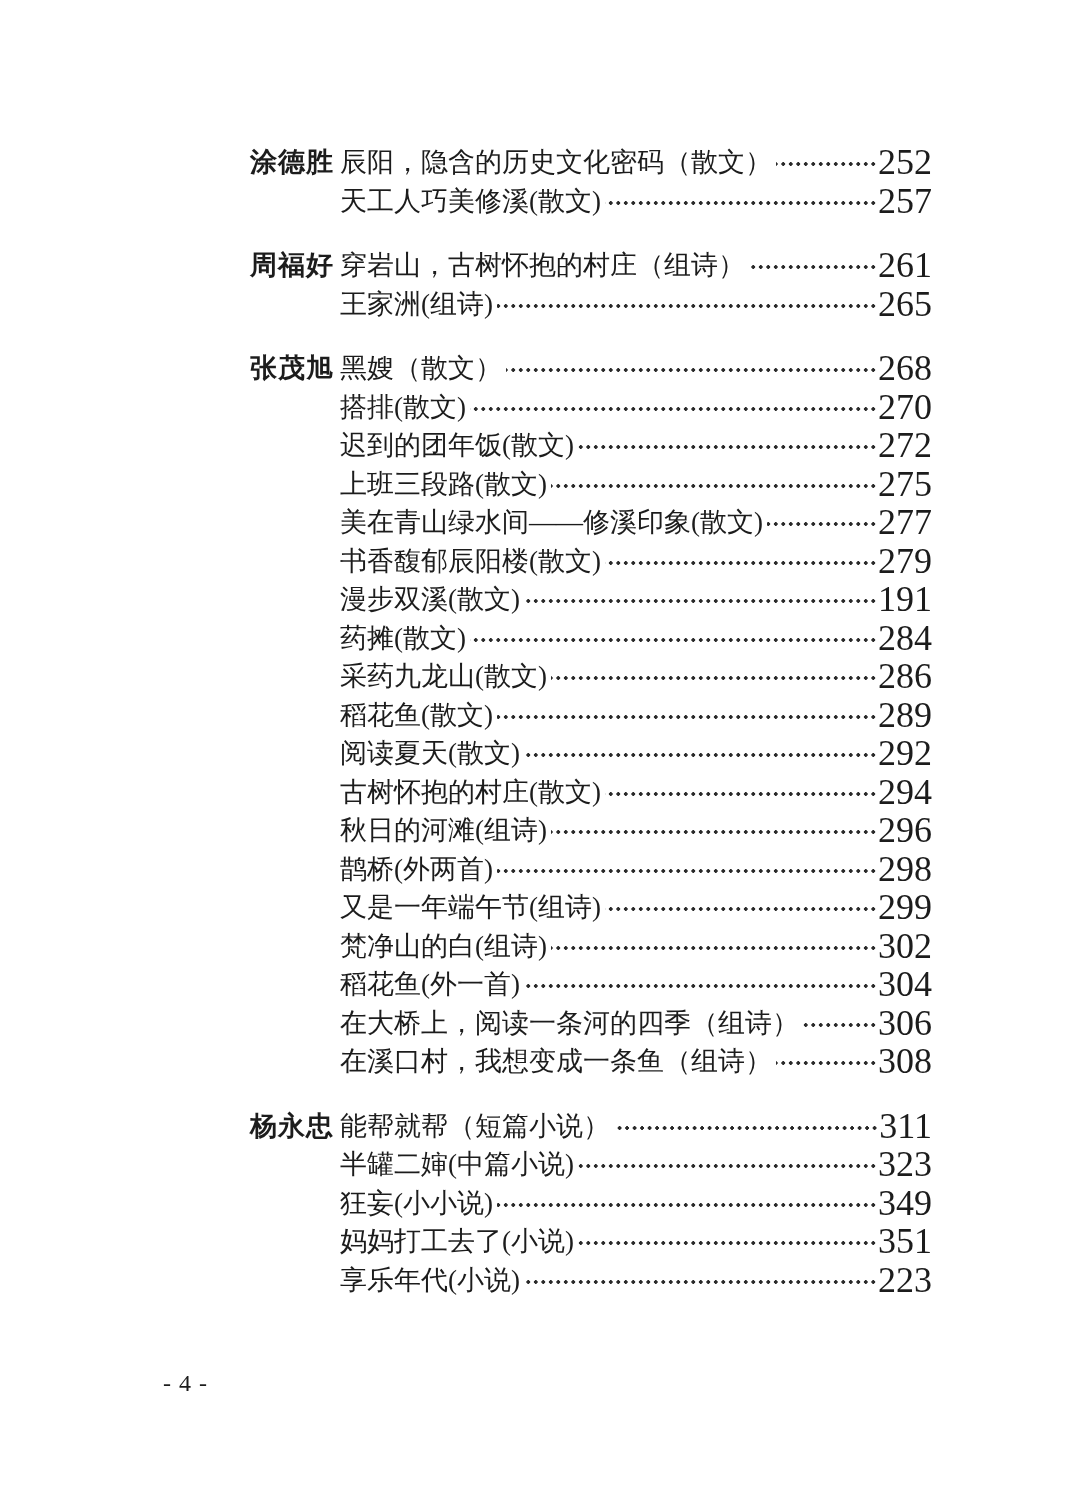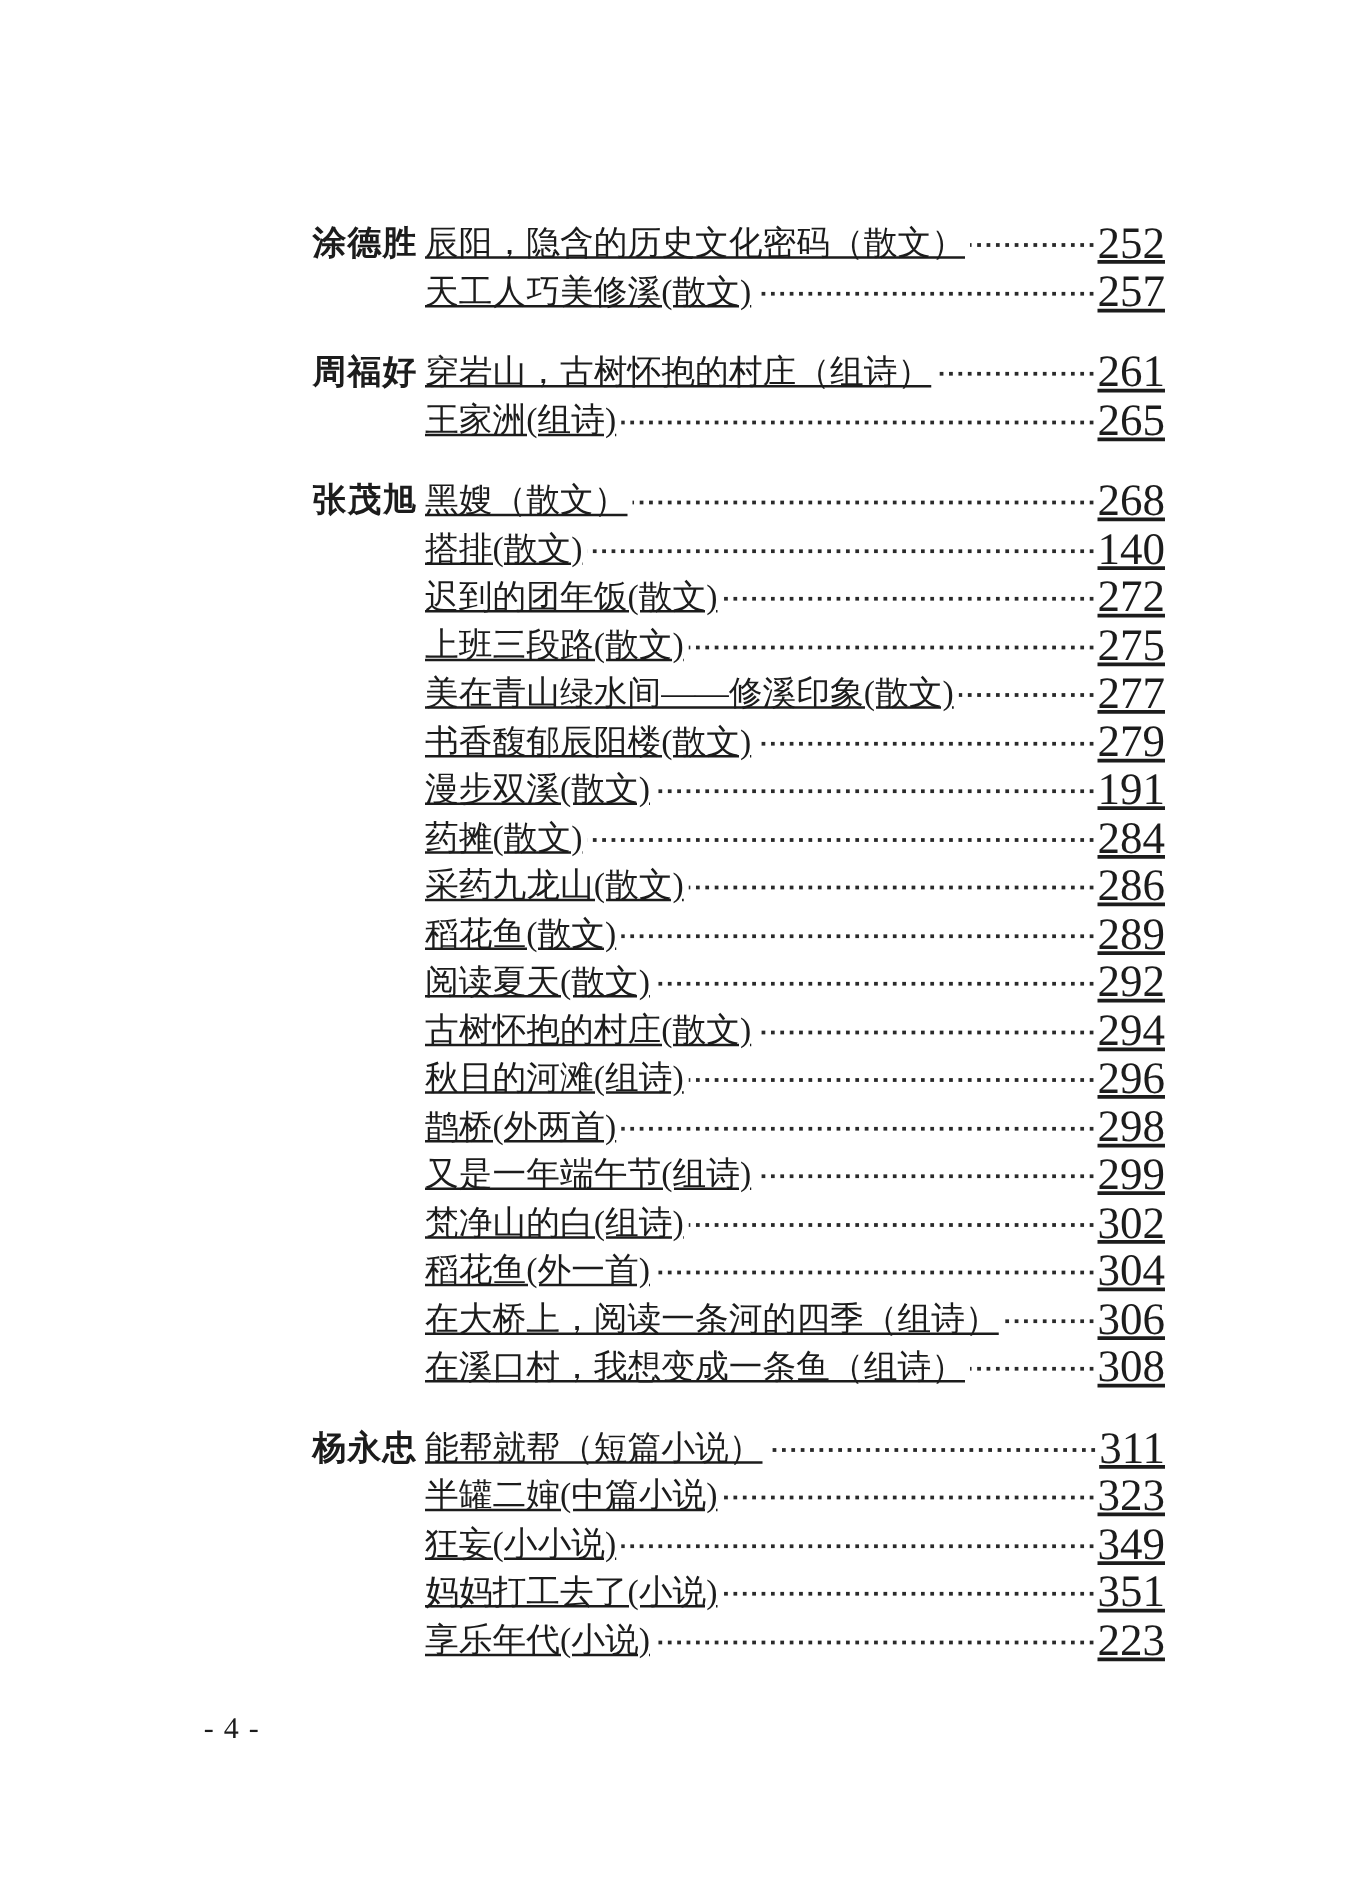--- a/index.html
+++ b/index.html
@@ -11,21 +11,21 @@
     width: 1080px;
     height: 1504px;
     position: relative;
     font-family: "Liberation Serif", "DejaVu Serif", serif;
     color: #1c1c1c;
     overflow: hidden;
   }
   .toc {
     position: absolute;
     left: 250px;
-    top: 175px;
+    top: 143px;
     width: 682px;
   }
   .group {
     display: flex;
     align-items: flex-start;
     margin-bottom: 26px;
   }
   .author {
     width: 90px;
     flex: 0 0 90px;
@@ -38,21 +38,20 @@
   .entries {
     flex: 1 1 auto;
     min-width: 0;
   }
   .entry {
     display: flex;
     align-items: center;
     height: 38.5px;
     font-size: 27px;
     white-space: nowrap;
-    text-decoration: underline;
   }
   .title {
     flex: 0 0 auto;
     line-height: 38.5px;
   }
   .leader {
     flex: 1 1 auto;
     min-width: 18px;
     height: 6px;
     margin: 4px 1px 0 4px;
@@ -119,21 +118,21 @@
     <div class="entries">
   <div class="entry">
     <span class="title">黑嫂（散文）</span>
     <span class="leader"></span>
     <span class="pagenum">268</span>
   </div>
 
   <div class="entry">
     <span class="title">搭排(散文)</span>
     <span class="leader"></span>
-    <span class="pagenum">140</span>
+    <span class="pagenum">270</span>
   </div>
 
   <div class="entry">
     <span class="title">迟到的团年饭(散文)</span>
     <span class="leader"></span>
     <span class="pagenum">272</span>
   </div>
 
   <div class="entry">
     <span class="title">上班三段路(散文)</span>

